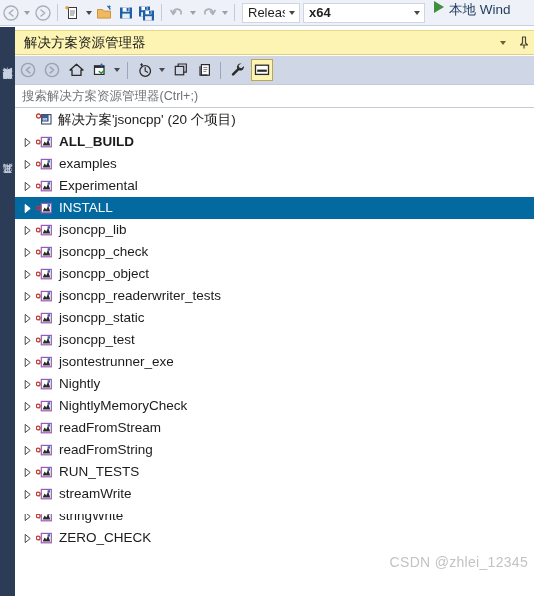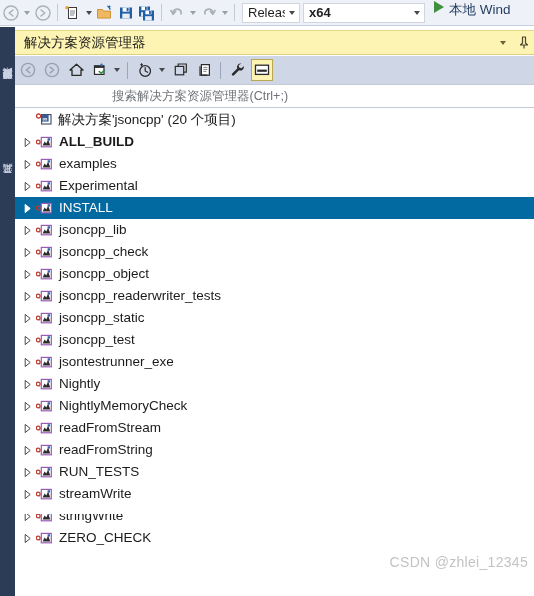--- a/index.html
+++ b/index.html
@@ -223,21 +223,20 @@
     position: absolute;
     left: 0; top: 57px;
     width: 519px;
     height: 24px;
     background: #ffffff;
     border-top: 1px solid #c5cbd6;
     border-bottom: 1px solid #c5cbd6;
     display: flex;
     align-items: center;
     box-sizing: border-box;
-    justify-content: flex-end;
   }
   #se-search-input {
     border: 0;
     outline: 0;
     background: transparent;
     font-family: "Liberation Sans", "DejaVu Sans", sans-serif;
     font-size: 12.5px;
     color: #6f7378;
     padding-left: 7px;
     width: 420px;

